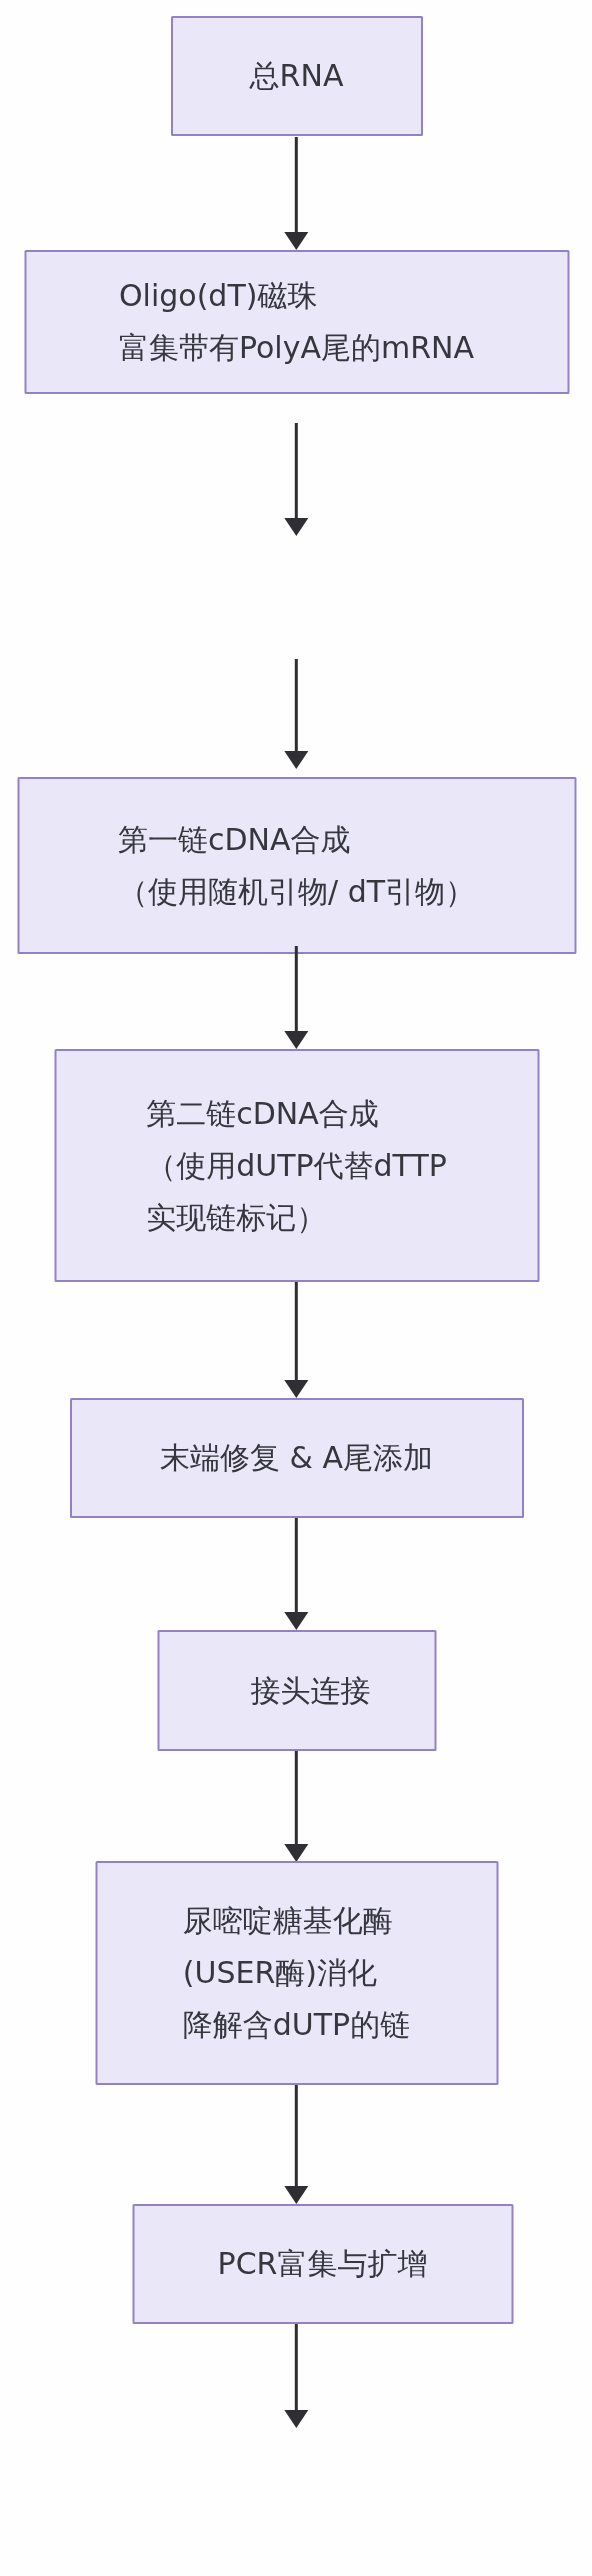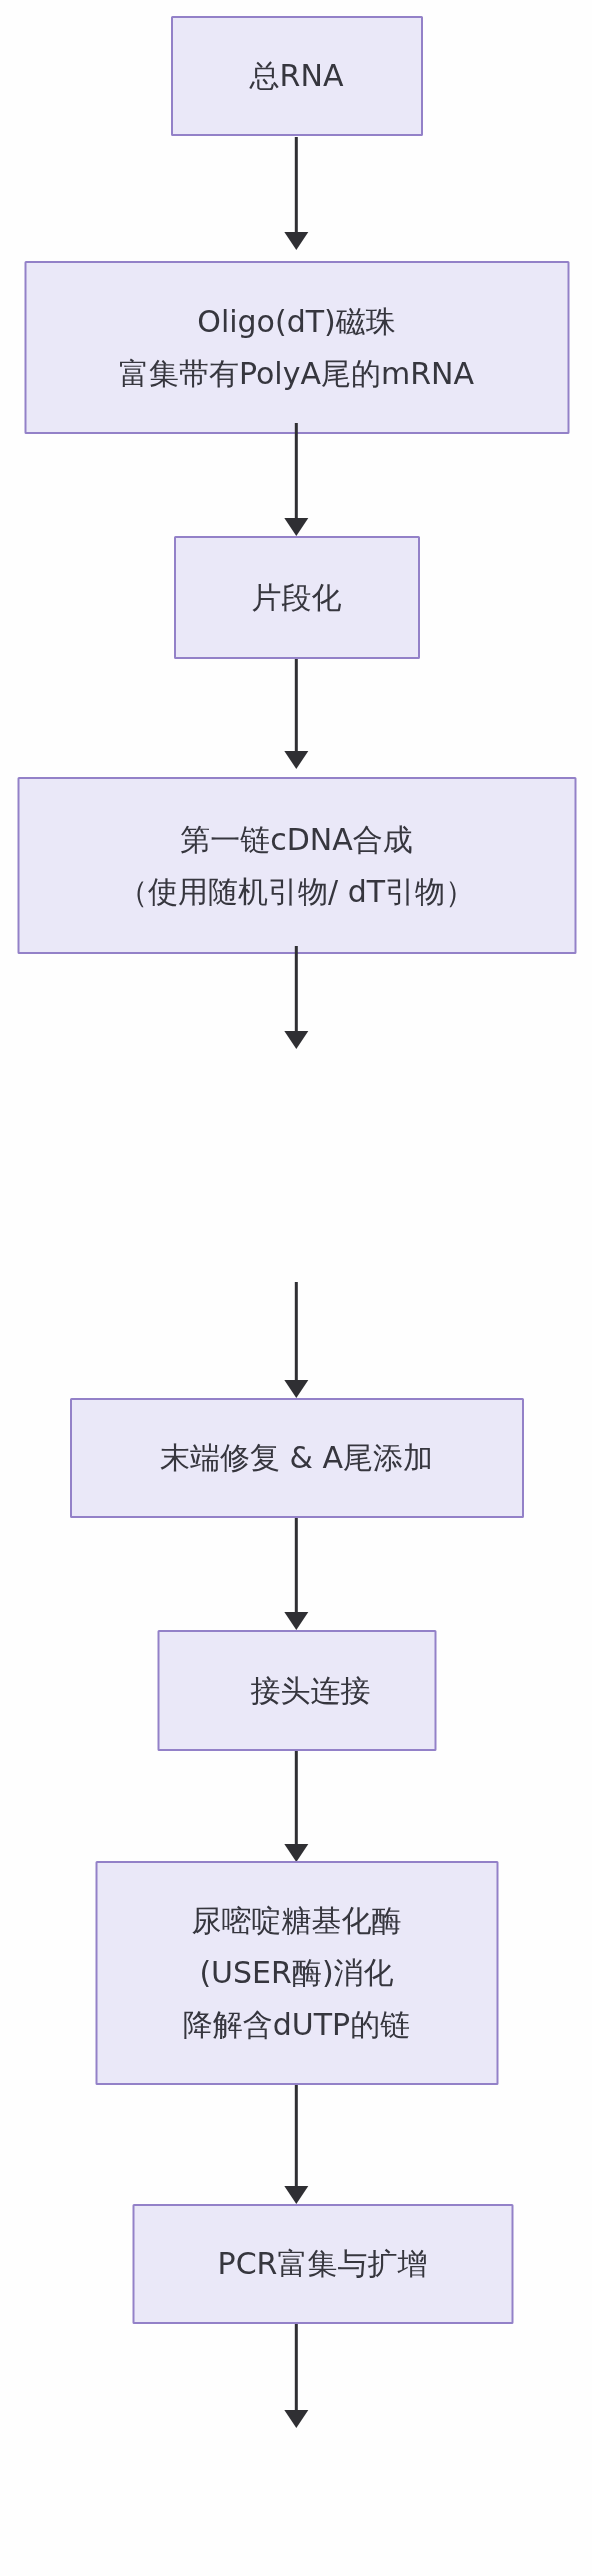--- a/index.html
+++ b/index.html
@@ -15,29 +15,29 @@
     position: absolute;
     left: 50%;
     transform: translateX(-50%);
     box-sizing: border-box;
     background: #EAE8F8;
     border: 2.2px solid #9381C8;
     border-radius: 1.5px;
     display: flex;
     align-items: center;
     justify-content: center;
-    text-align: center;
+    text-align: left;
     white-space: pre-line;
     font-size: 30px;
     line-height: 52px;
     color: #36363E;
   }
   
   .n1  { top: 16.4px;   width: 252px; height: 120px; }
-  .n2  { top: 261px;  width: 545px; height: 173px; }
+  .n2  { top: 250px;  width: 545px; height: 144px; }
   .n3  { top: 536px;  width: 246px; height: 123px; }
   .n4  { top: 769px; width: 559px; height: 177px; margin-top: 8px; }
   .n5  { top: 1049px; width: 485px; height: 233px; }
   .n6  { top: 1398px; width: 454px; height: 120px; }
   .n7  { top: 1630px; width: 279px; height: 121px; padding-left: 28px; }
   .n8  { top: 1861px; width: 403px; height: 224px; }
   .n9  { top: 2204px; width: 381px; height: 120px; margin-left: 26px; }
   .n10 { top: 2428px; width: 387px; height: 131px; }
 
   .arrow {
@@ -90,35 +90,37 @@
   </div>
 
   <div class="node n2">Oligo(dT)磁珠
 富集带有PolyA尾的mRNA</div>
 
   <div class="arrow a2">
     <div class="line"></div>
     <div class="head"></div>
   </div>
 
-  <div class="node n3">片段化</div>
 
   <div class="arrow a3">
     <div class="line"></div>
     <div class="head"></div>
   </div>
 
   <div class="node n4">第一链cDNA合成
 （使用随机引物/ dT引物）</div>
 
   <div class="arrow a4">
     <div class="line"></div>
     <div class="head"></div>
   </div>
 
+  <div class="node n5">第二链cDNA合成
+（使用dUTP代替dTTP
+实现链标记）</div>
 
   <div class="arrow a5">
     <div class="line"></div>
     <div class="head"></div>
   </div>
 
   <div class="node n6">末端修复 &amp; A尾添加</div>
 
   <div class="arrow a6">
     <div class="line"></div>

